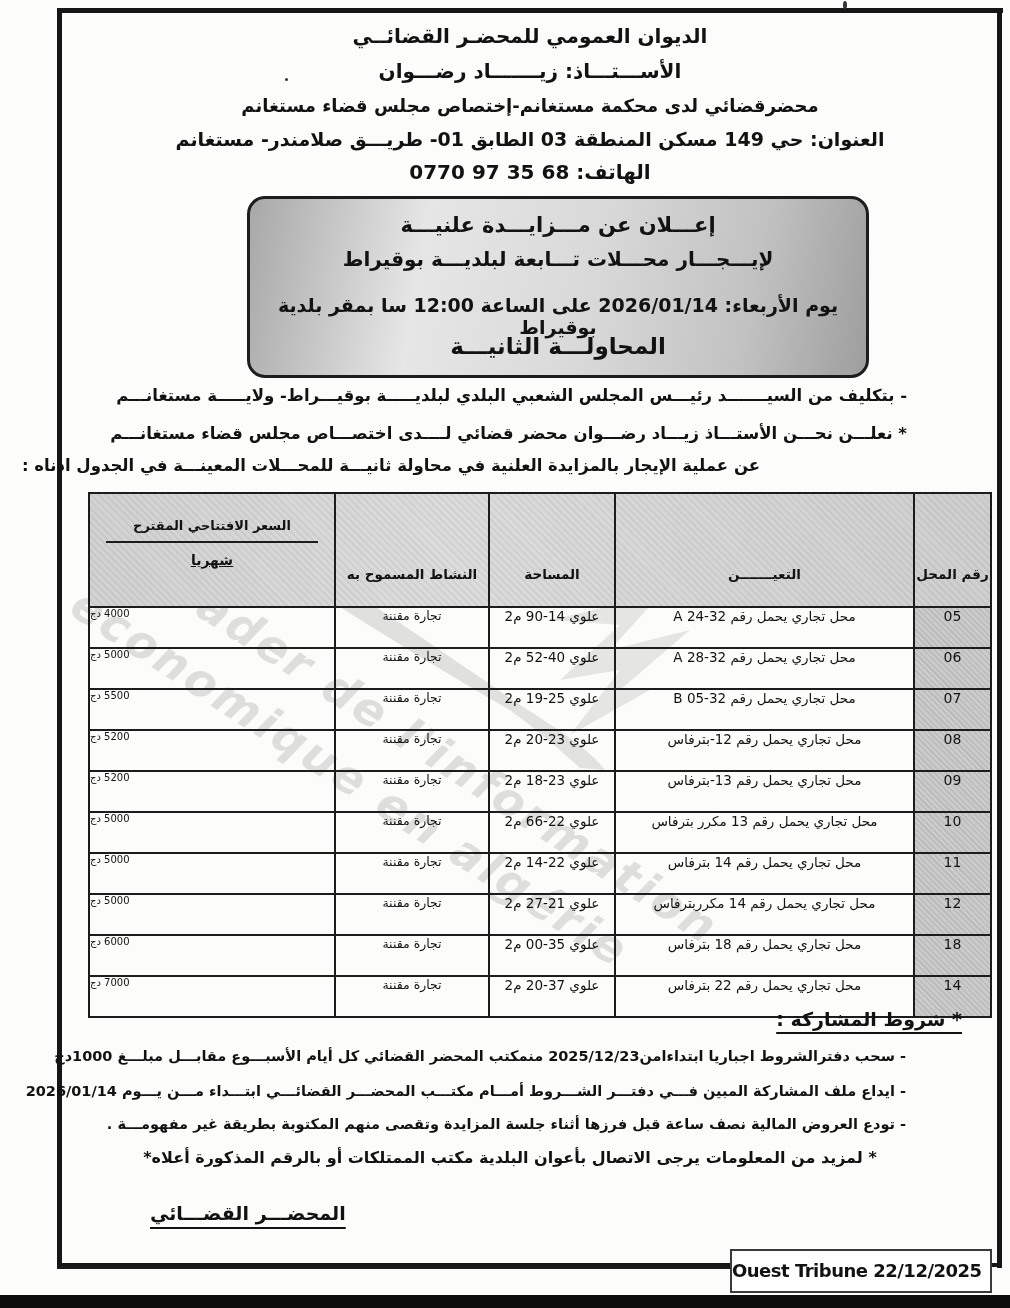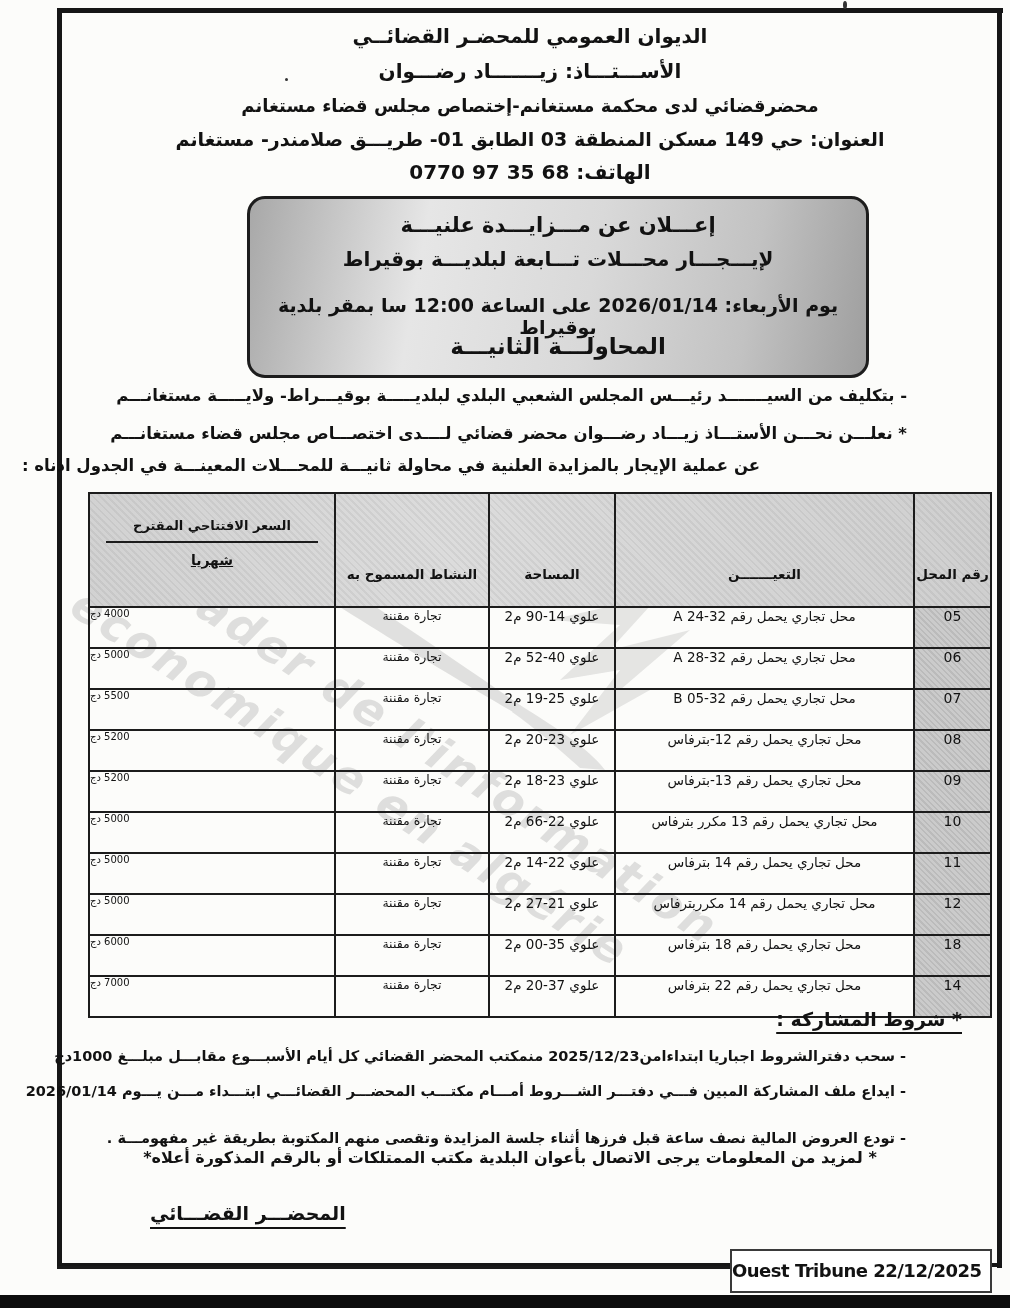--- a/index.html
+++ b/index.html
@@ -78,21 +78,21 @@
   td.c-area{text-align:center; padding-top:5px; font-weight:600; font-size:13.5px;}
   td.c-act{text-align:center; padding-top:5px; font-size:12.5px;}
   td.c-price{text-align:left; padding-top:4px; font-weight:bold; font-size:10px;}
 
   
   .cond-title{top:1008px; right:48px; direction:rtl; font-weight:bold; font-size:19px;
     text-decoration:underline; text-underline-offset:6px; text-decoration-thickness:2px; white-space:nowrap;}
   .cond{direction:rtl; white-space:nowrap; font-size:14.5px; font-weight:600;}
   .cd1{top:1048px; right:104px;}
   .cd2{top:1083px; right:104px;}
-  .cd3{top:1116px; right:104px;margin-top:14px;}
+  .cd3{top:1116px; right:104px;}
   .note{top:1148px; left:80px; width:860px; text-align:center; direction:rtl;
     font-weight:bold; font-size:16px; white-space:nowrap;}
   .signature{top:1202px; left:150px; direction:rtl; font-weight:bold; font-size:19px;
     text-decoration:underline; text-underline-offset:7px; text-decoration-thickness:2px; white-space:nowrap;}
 
   
   .footer-line{left:57px; top:1266px; width:690px; height:3px; background:#1a1a1a;}
   .footer-box{
     left:730px; top:1249px; width:258px; height:40px; background:#fff;
     border:2px solid #3a3a3a; text-align:left; line-height:40px;

